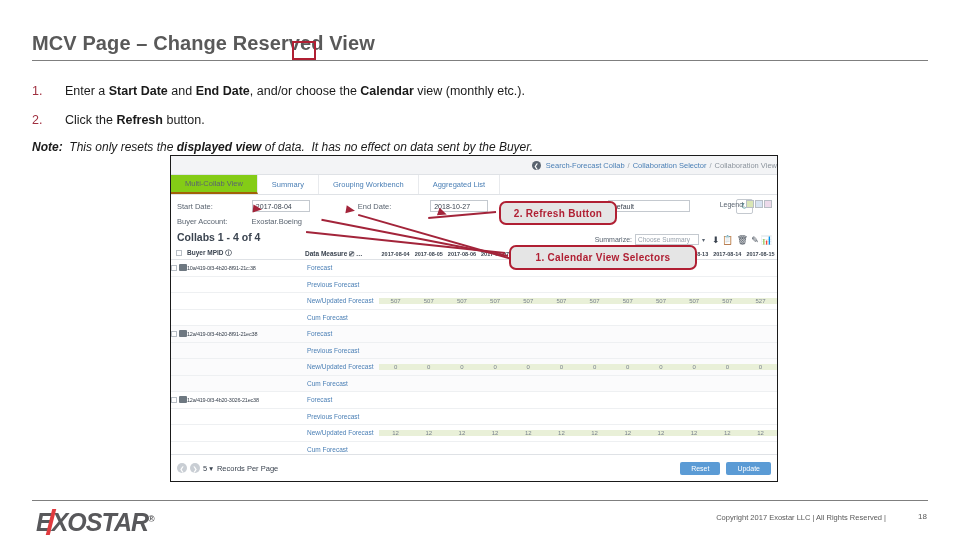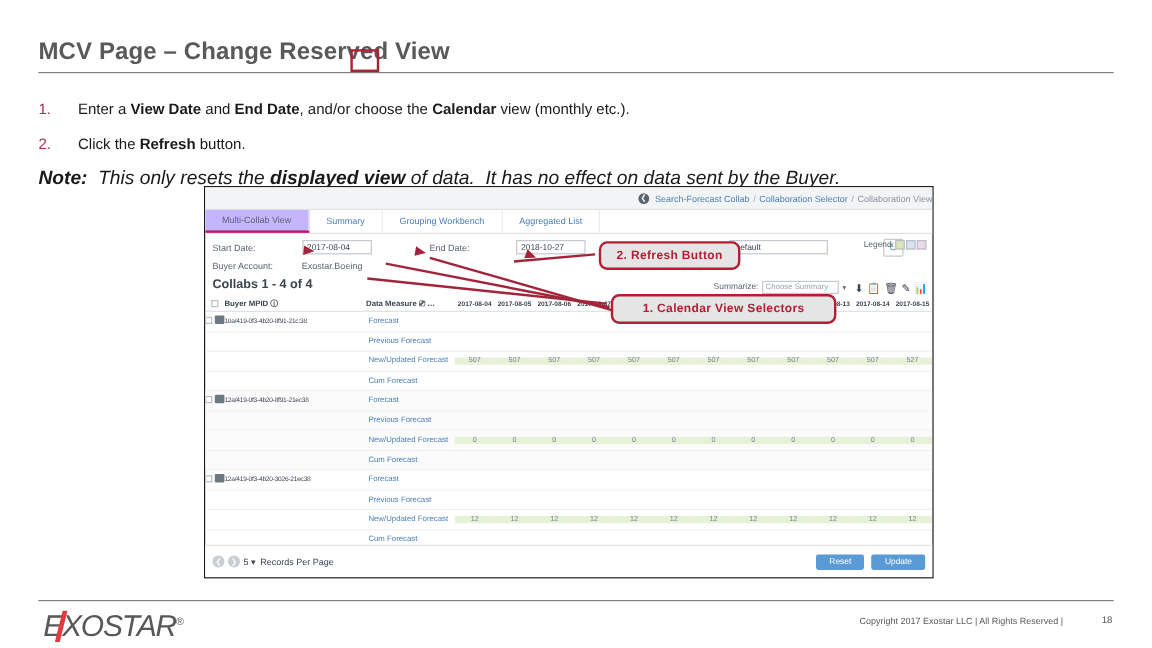--- a/index.html
+++ b/index.html
@@ -27,21 +27,21 @@
   .bullet .num {
     position: absolute; left: 0; top: 0; width: 26px;
     color: #a03040; font-size: 12.5px;
   }
   .bullet .txt { position: absolute; left: 33px; top: 0; white-space: nowrap; }
   .b1 { left: 32px; top: 84px; width: 800px; }
   .b2 { left: 32px; top: 113px; width: 800px; }
 
   .note {
     position: absolute; left: 32px; top: 140px;
-    font-size: 16px; font-style: italic; color: #1a1a1a; white-space: nowrap;
+    font-size: 12px; font-style: italic; color: #1a1a1a; white-space: nowrap;
   }
   .note b { font-weight: bold; }
 
   
   .shot {
     position: absolute; left: 170px; top: 155px;
     width: 608px; height: 327px;
     background: #ffffff;
     border: 1px solid #1a1a1a;
     overflow: hidden;
@@ -70,21 +70,21 @@
   
   .tabs {
     position: absolute; left: 0; top: 19px; width: 100%; height: 20px;
     background: #fff; border-bottom: 1px solid #dfe2e6;
     display: flex; align-items: stretch; font-size: 7.5px;
   }
   .tab {
     padding: 0 14px; display: flex; align-items: center;
     color: #4a7fb5; border-right: 1px solid #e8eaed;
   }
-  .tab.active { color: #5a6470; border-bottom: 2px solid #be185d; background:#c4b5fd; }
+  .tab.active { color: #5a6470; border-bottom: 2px solid #a16207; background:#84cc16; }
 
   
   .filters {
     position: absolute; left: 0; top: 39px; width: 100%; height: 22px;
     display: flex; align-items: center; padding-left: 6px;
     font-size: 7.5px; color: #5a6470; gap: 36px;
   }
   .flabel { margin-right: 3px; white-space: nowrap; }
   .finput {
     border: 1px solid #c4c9cf; background: #fff;
@@ -204,21 +204,21 @@
     border-right: 9px solid #a3243a;
   }
 
   
   .foot-rule {
     position: absolute; left: 32px; top: 500px; width: 896px; height: 1px;
     background: #7f7f7f;
   }
   .logo {
     position: absolute; left: 36px; top: 508px;
-    font-size: 25px; font-weight: normal; font-style: italic;
+    font-size: 25px; font-weight: bold; font-style: italic;
     color: #58585b; letter-spacing: -1px; text-align: right;
   }
   .logo .slash {
     position: absolute; left: 13px; top: 1px; width: 4px; height: 26px;
     background: #e03a3e; transform: skewX(-14deg);
   }
   .logo .reg { font-size: 9px; vertical-align: super; font-style: normal; }
   .copy {
     position: absolute; right: 74px; top: 513px;
     font-size: 7.5px; color: #595959; white-space: nowrap;
@@ -231,21 +231,21 @@
 </head>
 <body>
 
 <div class="slide">
 
   <div class="title">MCV Page – Change Reserved View</div>
   <div class="title-rule"></div>
 
   <div class="bullet b1">
     <span class="num">1.</span>
-    <span class="txt">Enter a <b>View Date</b> and <b>End Date</b>, and/or choose the <b>Calendar</b> view (monthly etc.).</span>
+    <span class="txt">Enter a <b>Start Date</b> and <b>End Date</b>, and/or choose the <b>Calendar</b> view (monthly etc.).</span>
   </div>
   <div class="bullet b2">
     <span class="num">2.</span>
     <span class="txt">Click the <b>Refresh</b> button.</span>
   </div>
   <div class="note"><b>Note:</b>&nbsp; This only resets the <b>displayed view</b> of data.&nbsp; It has no effect on data sent by the Buyer.</div>
 
   <div class="shot">
 
     <div class="bc">

